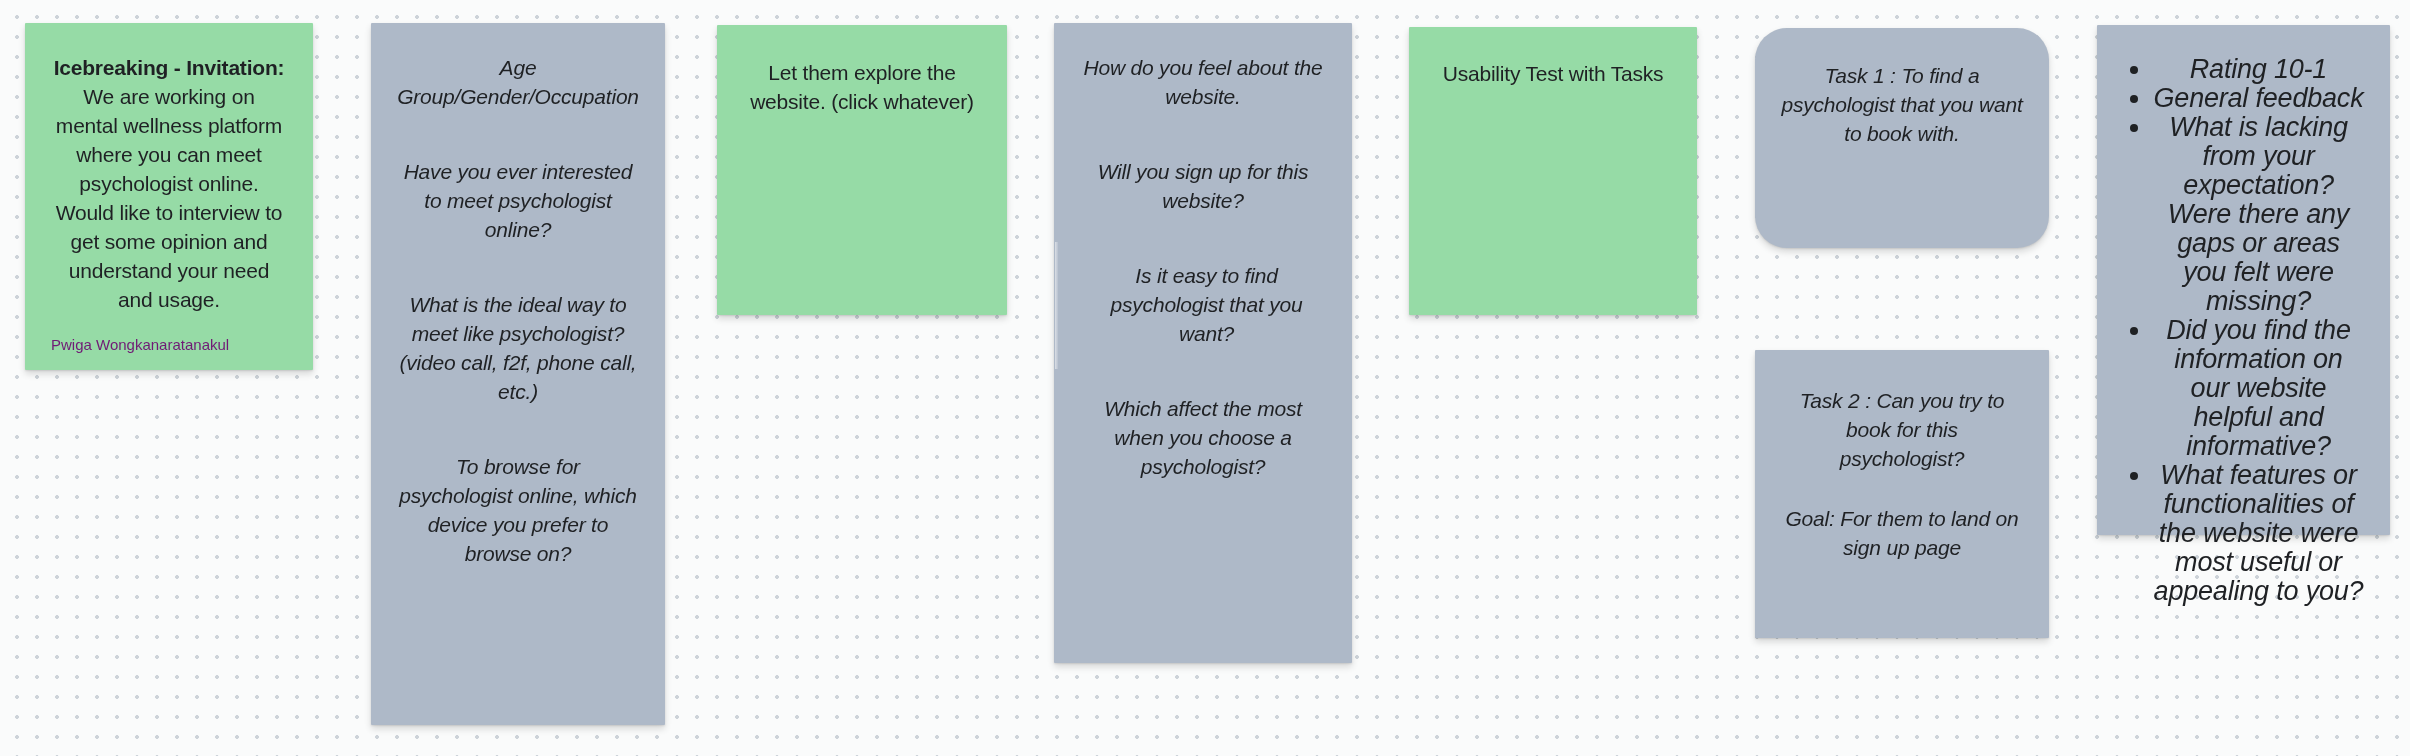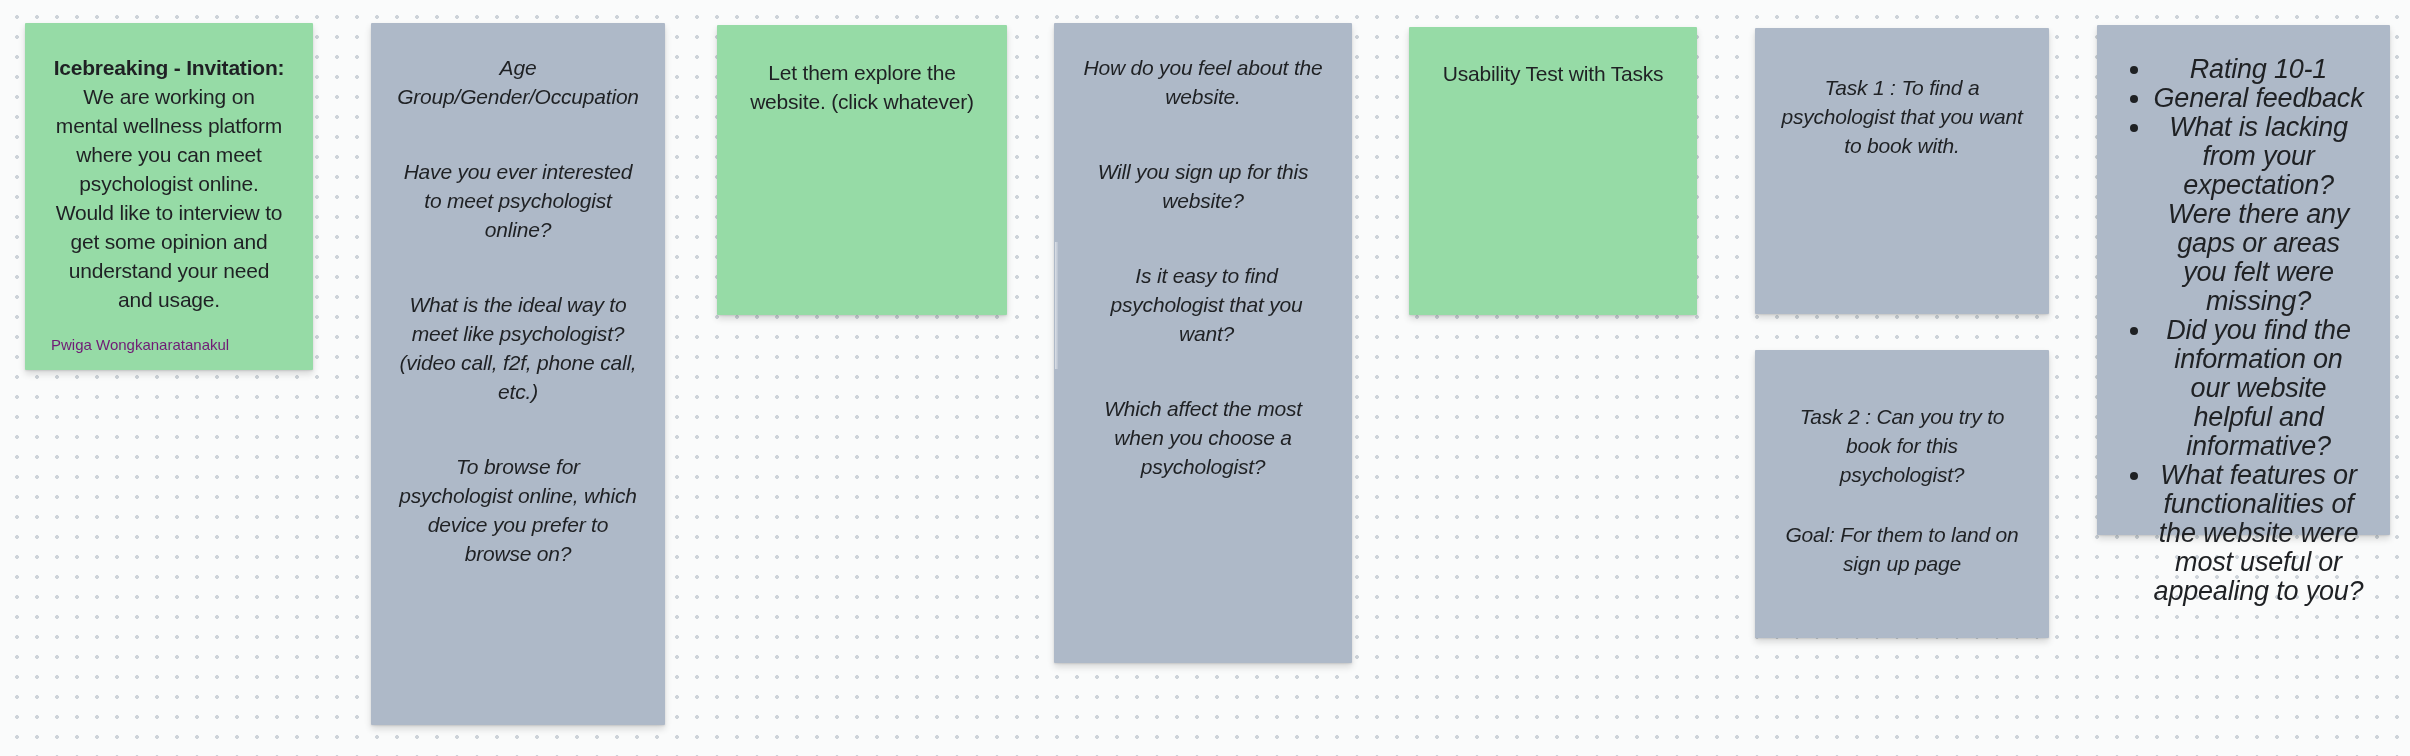--- a/index.html
+++ b/index.html
@@ -43,22 +43,22 @@
     line-height: 18px;
     color: #701a75;
     letter-spacing: 0;
   }
   
   .n1 { left: 25px;   top: 23px;  width: 288px; height: 347px; }
   .n2 { left: 371px;  top: 23px;  width: 294px; height: 702px; }
   .n3 { left: 717px;  top: 25px;  width: 290px; height: 290px; padding-top: 33px; }
   .n4 { left: 1054px; top: 23px;  width: 298px; height: 640px; padding-left: 25px; padding-right: 25px; }
   .n5 { left: 1409px; top: 27px;  width: 288px; height: 288px; padding-top: 32px; }
-  .n6 { left: 1755px; top: 28px;  width: 294px; height: 286px; padding-top: 45px; }
-  .n7 { left: 1755px; top: 350px; width: 294px; height: 288px; padding-top: 52px; }
+  .n6 { left: 1755px; top: 28px;  width: 294px; height: 220px; padding-top: 33px; border-radius: 32px; }
+  .n7 { left: 1755px; top: 350px; width: 294px; height: 288px; padding-top: 36px; }
   .n7 p { margin-bottom: 31px; }
   .n8 { left: 2097px; top: 25px;  width: 293px; height: 510px; font-size: 27px; }
   .n8 ul {
     margin: 0;
     padding: 0 0 0 30px;
   }
   .n8 li { margin: 0; padding: 0; }
   .n4 .indent { padding-left: 7px; }
   .overlap-edge {
     position: absolute;

